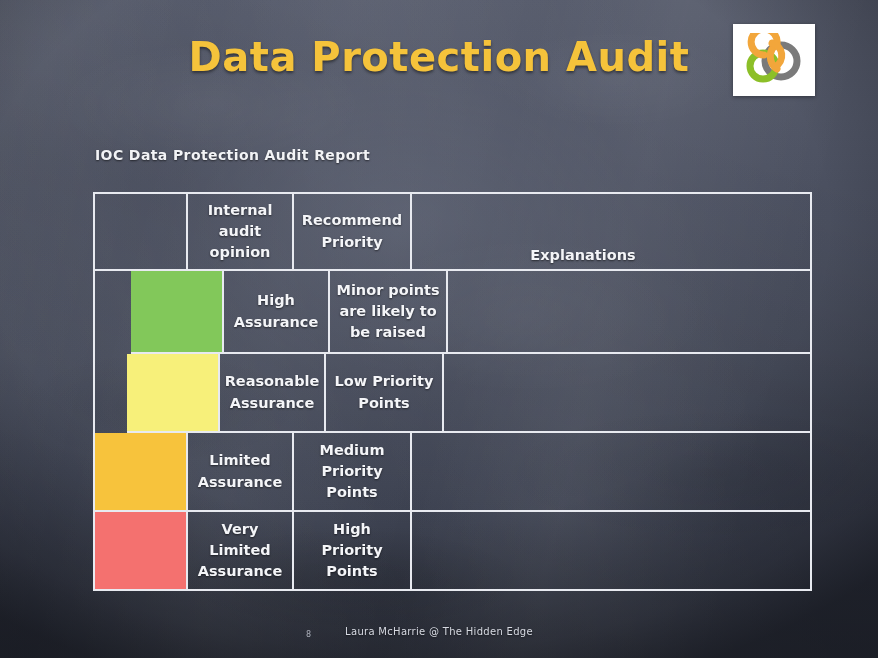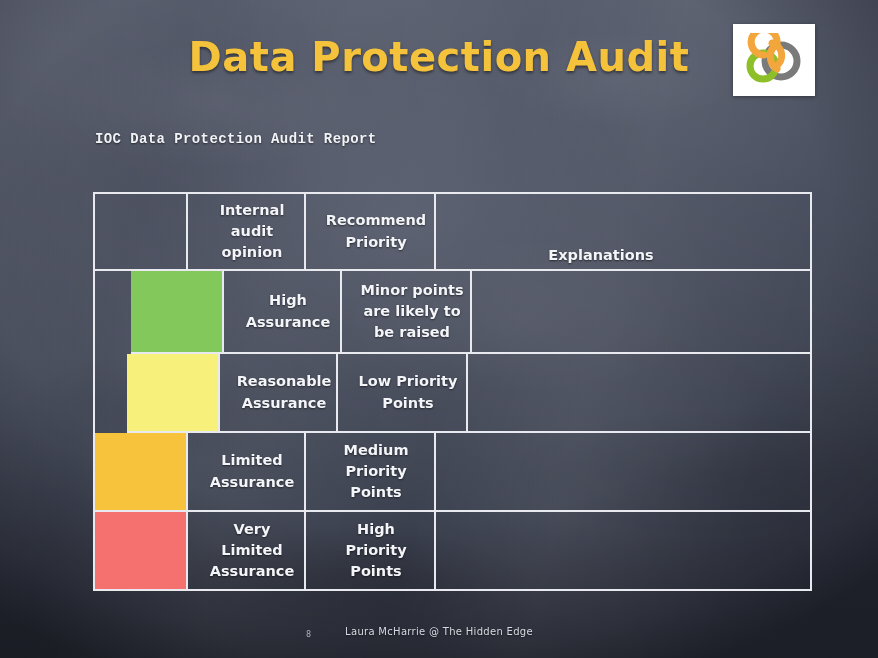--- a/index.html
+++ b/index.html
@@ -67,45 +67,43 @@
     background: #FFFFFF;
     box-shadow: 0 1px 4px rgba(0,0,0,0.4);
     display: flex;
     align-items: center;
     justify-content: center;
   }
 
   
   #subtitle {
     left: 95px;
-    top: 131px;
+    top: 147px;
     font-size: 14px;
     font-weight: bold;
     color: #F2F3F6;
     letter-spacing: 0.4px;
     text-shadow: 0 1px 2px rgba(0,0,0,0.55);
-    font-family: Liberation Mono, monospace;
   }
 
   
   #audit-table {
     left: 93px;
     top: 192px;
     width: 719px;
     height: 399px;
     border: 2px solid #E8EAF0;
     box-sizing: border-box;
     display: flex;
     flex-direction: column;
   }
   .trow {
     display: flex;
     box-sizing: border-box;
     border-bottom: 2px solid #E8EAF0;
-    gap: 12px;
   }
   .trow:last-child { border-bottom: none; }
 
   .trow.header { height: 77px; }
   .trow.r1 { height: 83px; margin-left: 36px; }
   .trow.r2 { height: 79px; margin-left: 32px; }
   .trow.r3 { height: 79px; }
   .trow.r4 { height: 77px; }
 
   .cell {

